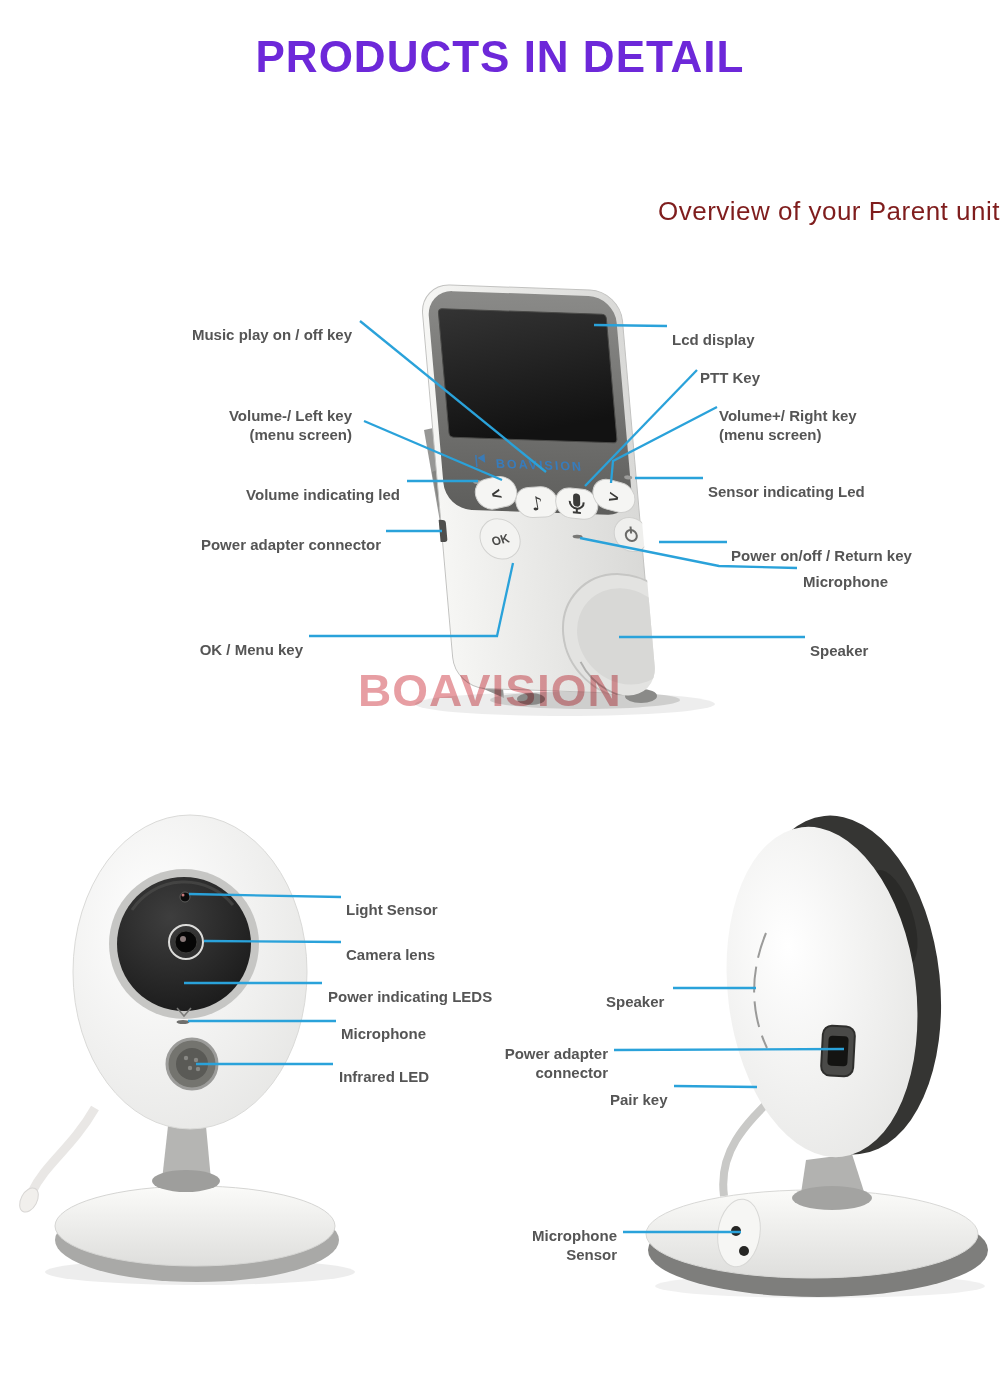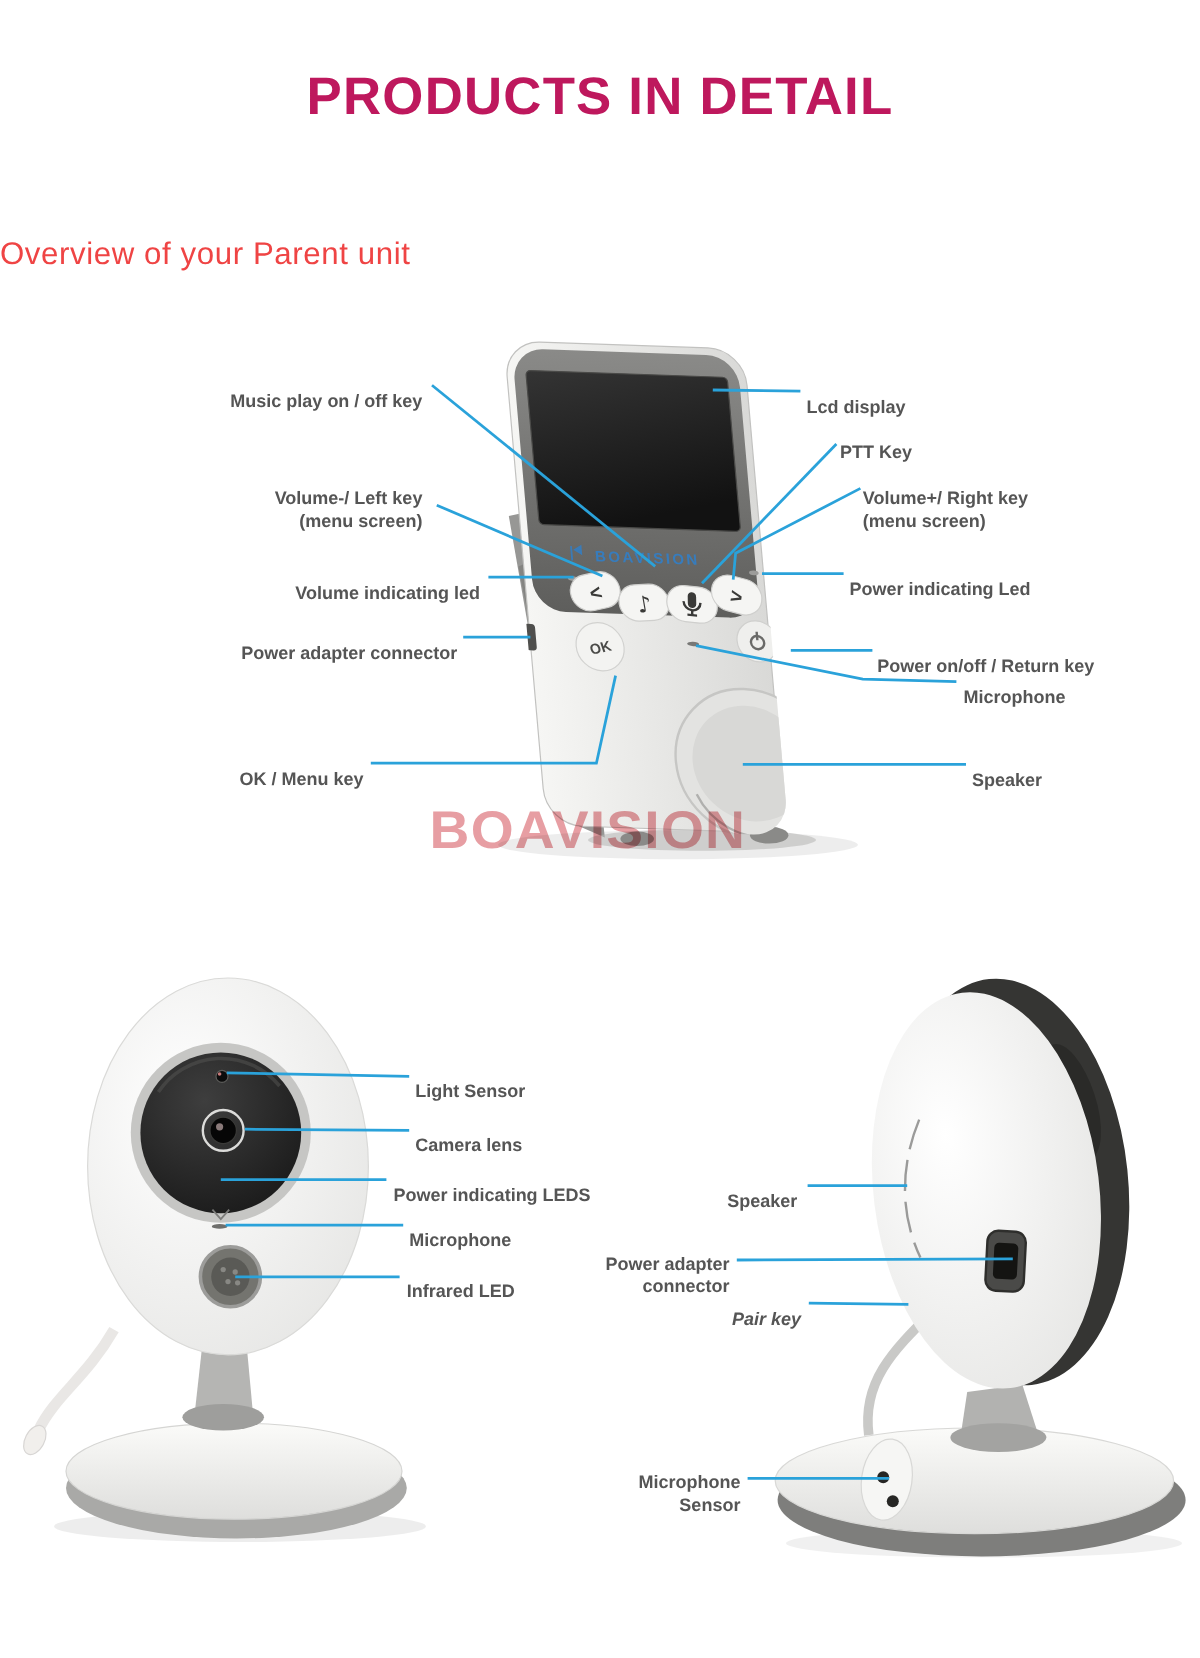--- a/index.html
+++ b/index.html
@@ -1,22 +1,22 @@
 <!DOCTYPE html>
 <html><head>
 <meta charset="utf-8">
 <style>
   html,body{margin:0;padding:0;background:#fff;}
   .canvas{position:relative;width:1000px;height:1382px;background:#ffffff;overflow:hidden;
           font-family:"Liberation Sans",sans-serif;}
   .art{position:absolute;left:0;top:0;}
-  .page-title{position:absolute;left:0;right:0;top:56px;text-align:center;
-      font-size:44px;font-weight:bold;color:#be185d;letter-spacing:1px;}
-  .section-heading{position:absolute;left:0;right:0;text-align:left;
-      font-size:26px;font-weight:400;color:#ef4444;letter-spacing:0.5px;}
+  .page-title{position:absolute;left:0;right:0;top:32px;text-align:center;
+      font-size:44px;font-weight:bold;color:#6d28d9;letter-spacing:1px;}
+  .section-heading{position:absolute;left:0;right:0;text-align:right;
+      font-size:26px;font-weight:400;color:#7f1d1d;letter-spacing:0.5px;}
   .heading-parent{top:196px;}
   .heading-baby{top:774px;}
   .label{position:absolute;font-size:15px;line-height:19px;font-weight:bold;
       color:#555555;white-space:pre-line;margin-top:12px;}
   .r{text-align:right;}
   .watermark{position:absolute;left:358px;top:664px;font-size:46px;font-weight:bold;
       letter-spacing:1px;color:rgba(207,62,72,0.5);mix-blend-mode:multiply;
       transform:scaleY(0.96);}
 </style>
 </head>
@@ -191,31 +191,31 @@
   <div class="label r" style="right:648px;top:313px;">Music play on / off key</div>
   <div class="label r" style="right:648px;top:394px;">Volume-/ Left key
 (menu screen)</div>
   <div class="label r" style="right:600px;top:473px;">Volume indicating led</div>
   <div class="label r" style="right:619px;top:523px;">Power adapter connector</div>
   <div class="label r" style="right:697px;top:628px;">OK / Menu key</div>
   <div class="label" style="left:672px;top:318px;">Lcd display</div>
   <div class="label" style="left:700px;top:356px;">PTT Key</div>
   <div class="label" style="left:719px;top:394px;">Volume+/ Right key
 (menu screen)</div>
-  <div class="label" style="left:708px;top:470px;">Power indicating Led</div>
+  <div class="label" style="left:708px;top:470px;">Sensor indicating Led</div>
   <div class="label" style="left:731px;top:534px;">Power on/off  / Return key</div>
   <div class="label" style="left:803px;top:560px;">Microphone</div>
   <div class="label" style="left:810px;top:629px;">Speaker</div>
 
   <div class="label" style="left:346px;top:888px;">Light Sensor</div>
   <div class="label" style="left:346px;top:933px;">Camera lens</div>
   <div class="label" style="left:328px;top:975px;">Power indicating LEDS</div>
   <div class="label" style="left:341px;top:1012px;">Microphone</div>
   <div class="label" style="left:339px;top:1055px;">Infrared LED</div>
   <div class="label" style="left:606px;top:980px;">Speaker</div>
   <div class="label r" style="right:392px;top:1032px;">Power adapter
 connector</div>
-  <div class="label" style="left:610px;top:1078px;font-style:italic;">Pair key</div>
+  <div class="label" style="left:610px;top:1078px;">Pair key</div>
   <div class="label r" style="right:383px;top:1214px;">Microphone
 Sensor</div>
 
   <div class="watermark">BOAVISION</div>
 </div>
 
 </body></html>

